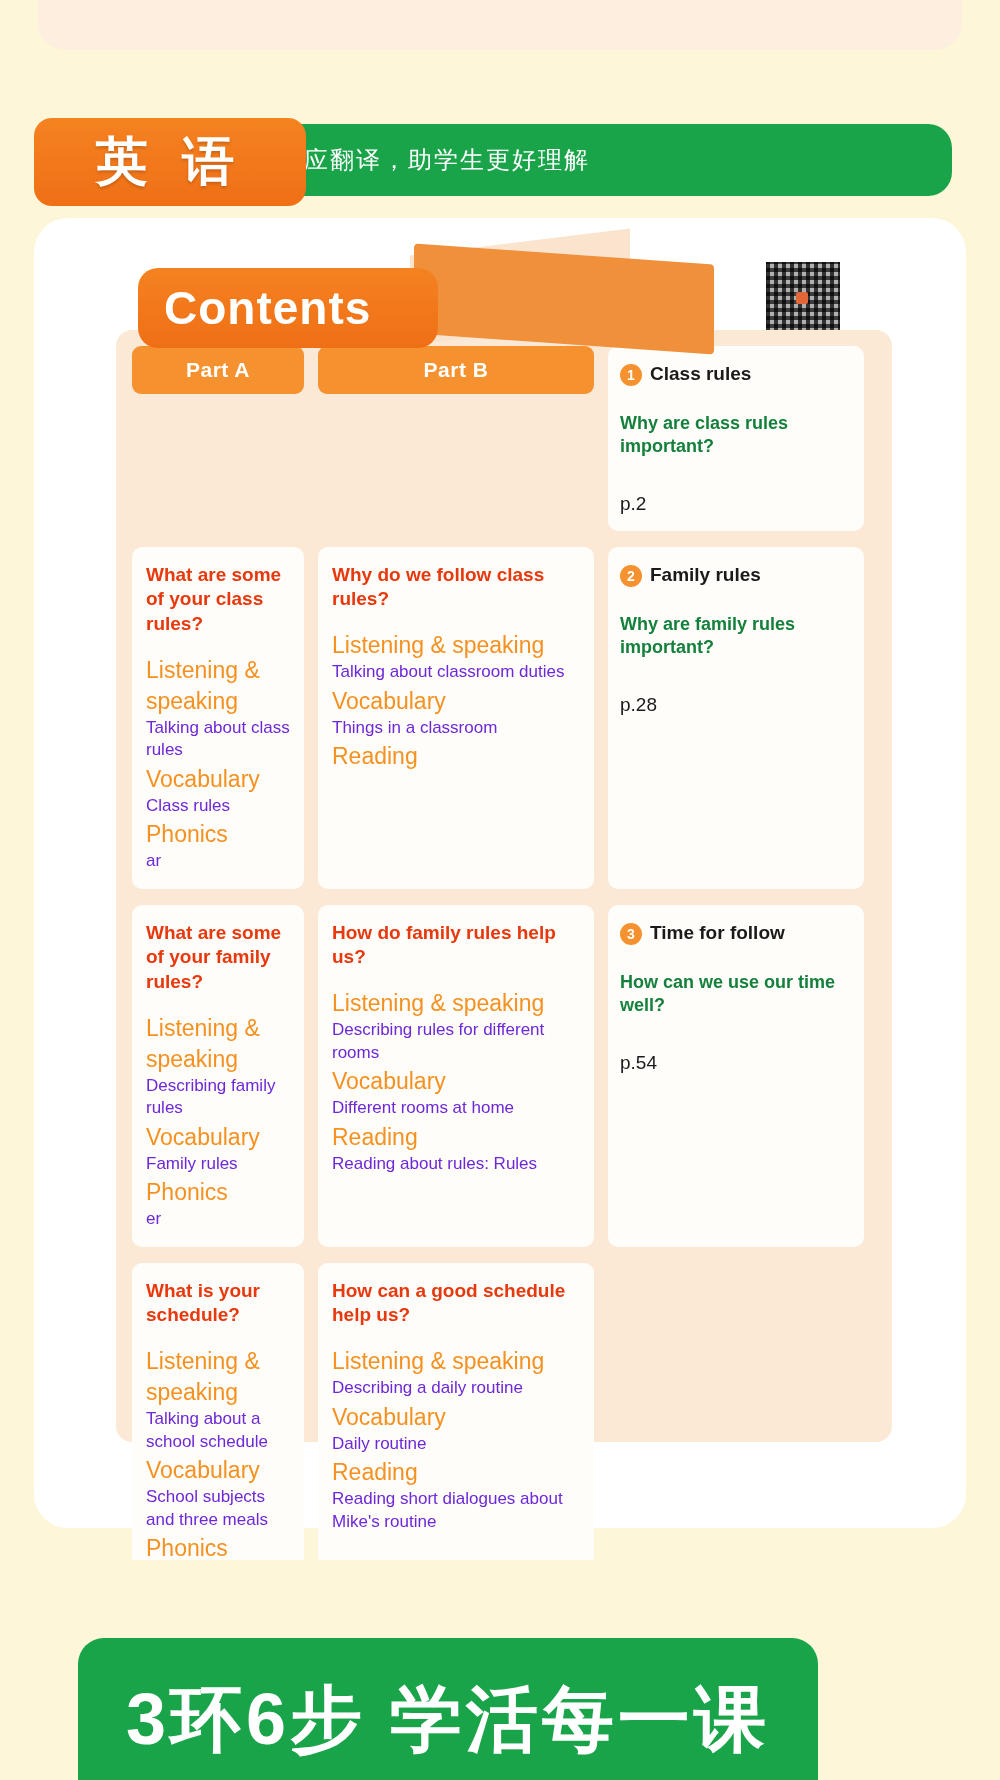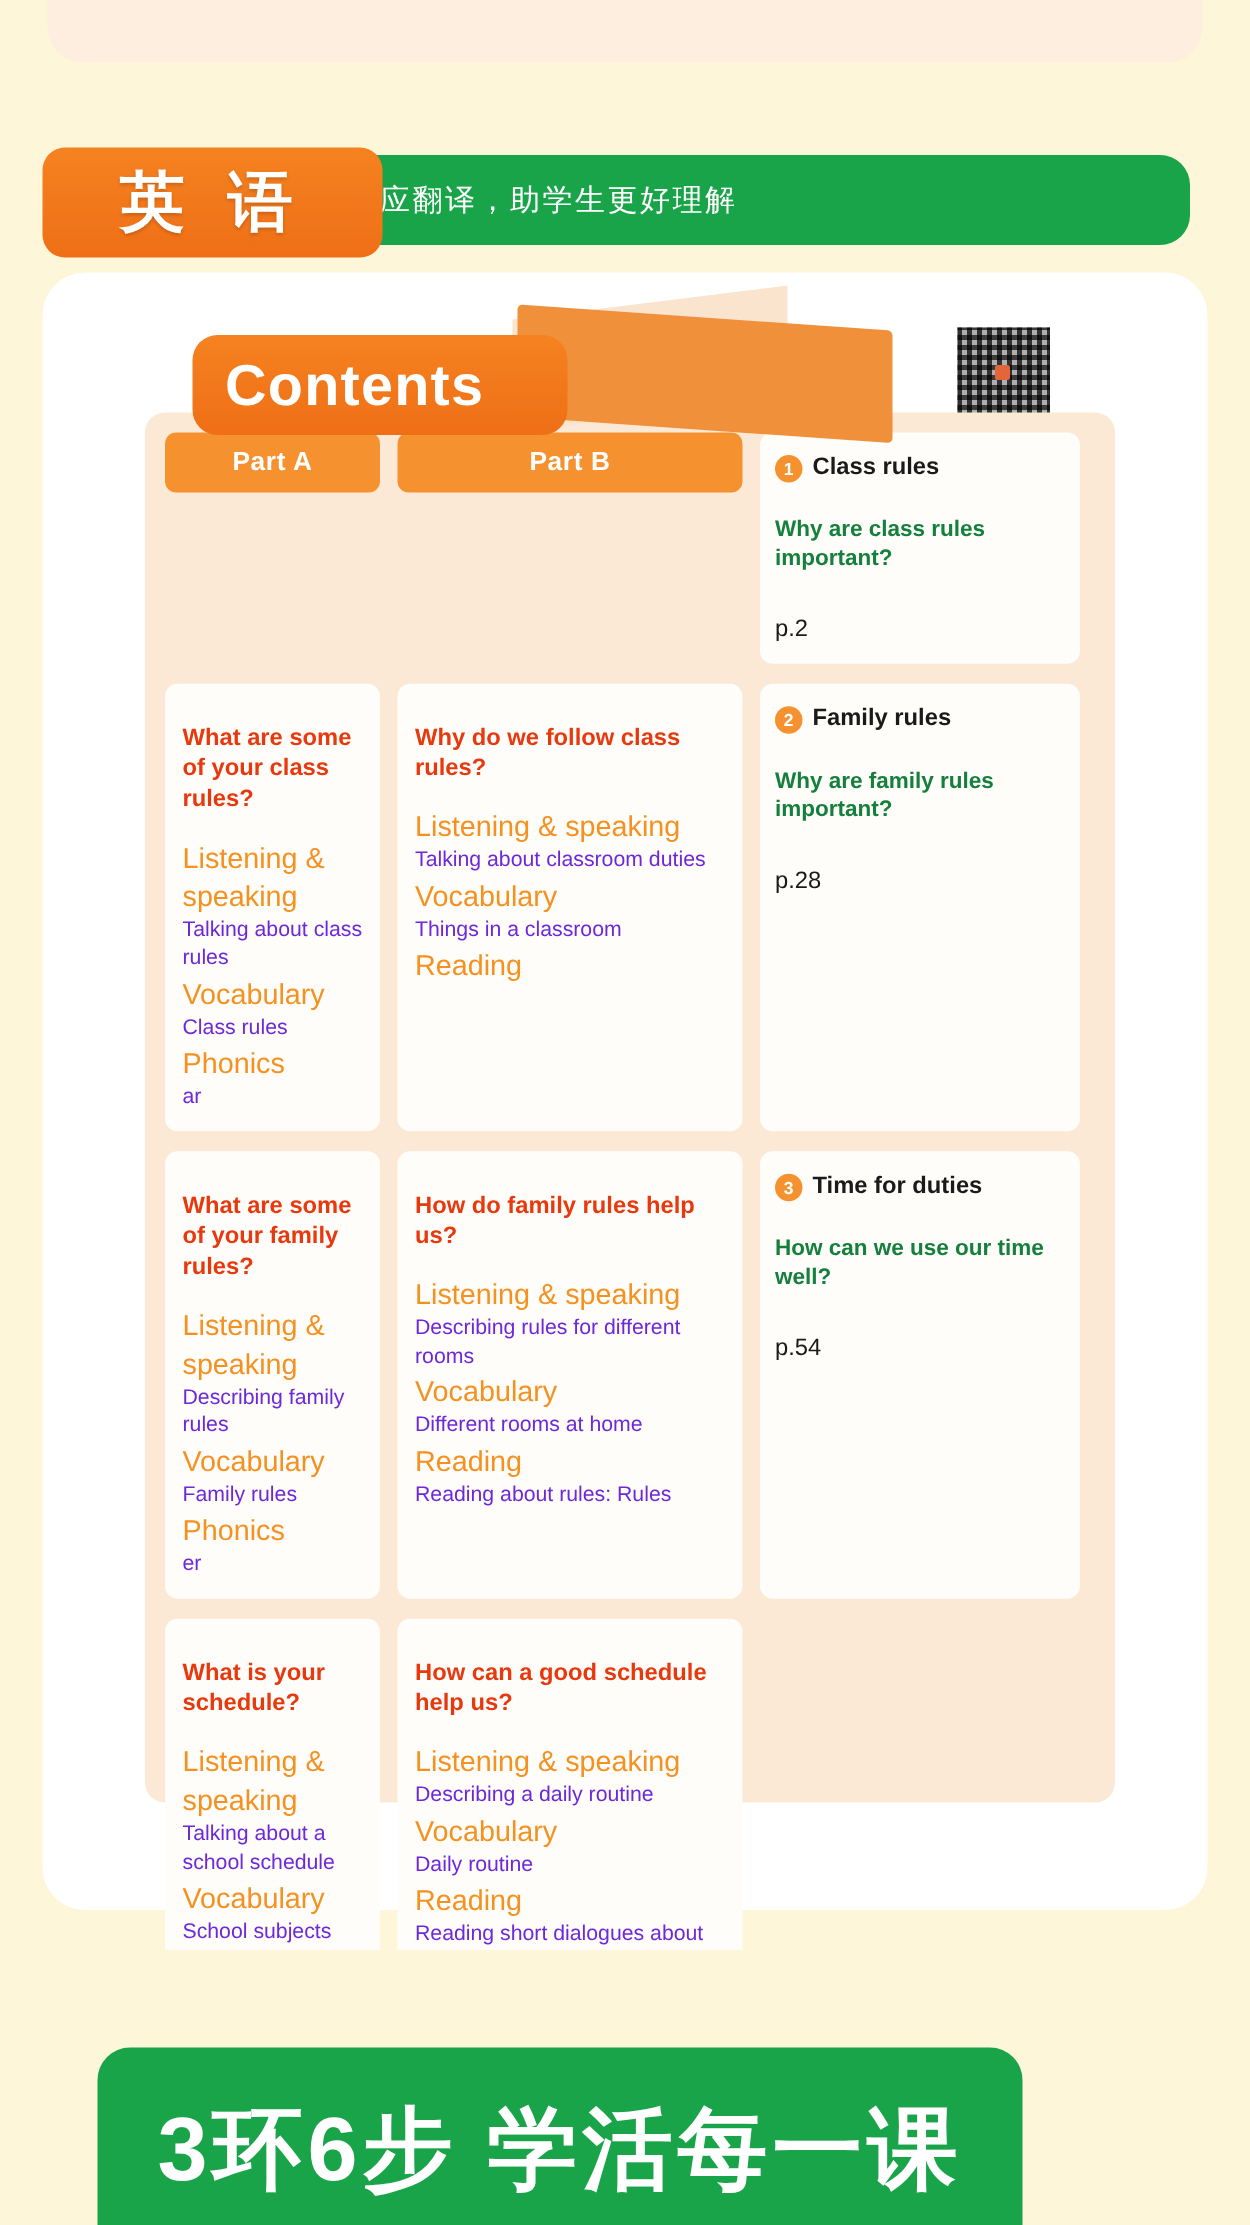--- a/index.html
+++ b/index.html
@@ -75,21 +75,21 @@
     position: absolute;
     left: 34px; top: 218px;
     width: 932px; height: 1310px;
     background: #ffffff;
     border-radius: 34px;
   }
 
   
   .contents-tab {
     position: absolute;
-    left: 120px; top: 50px;
+    left: 104px; top: 50px;
     width: 300px; height: 80px;
     background: linear-gradient(180deg, #f58220 0%, #ef6f16 100%);
     border-radius: 20px;
     display: flex; align-items: center;
     z-index: 3;
   }
   .contents-tab span {
     color: #fff;
     font-size: 46px;
     font-weight: 600;
@@ -161,21 +161,21 @@
     font-size: 21px;
     font-weight: bold;
     height: 48px;
     border-radius: 9px;
     display: flex; align-items: center; justify-content: center;
     letter-spacing: .5px;
   }
   .cell {
     background: #fffdf9;
     border-radius: 10px;
-    padding: 32px 14px 14px 14px;
+    padding: 16px 14px 14px 14px;
   }
   .cell.unit { padding: 16px 12px; }
 
   .unit-head {
     display: flex; align-items: flex-start; gap: 8px;
     margin-bottom: 6px;
   }
   .unit-num {
     flex: none;
     width: 22px; height: 22px;
@@ -332,21 +332,21 @@
           <div class="sec-text">Describing rules for different rooms</div>
           <div class="sec-label">Vocabulary</div>
           <div class="sec-text">Different rooms at home</div>
           <div class="sec-label">Reading</div>
           <div class="sec-text">Reading about rules: Rules</div>
         </div>
 
         <div class="cell unit">
           <div class="unit-head">
             <div class="unit-num">3</div>
-            <div class="unit-title">Time for duties</div>
+            <div class="unit-title">Time for follow</div>
           </div>
           <div class="unit-q">How can we use our time well?</div>
           <div class="unit-page">p.54</div>
         </div>
         <div class="cell">
           <div class="part-q">What is your schedule?</div>
           <div class="sec-label">Listening &amp; speaking</div>
           <div class="sec-text">Talking about a school schedule</div>
           <div class="sec-label">Vocabulary</div>
           <div class="sec-text">School subjects and three meals</div>

